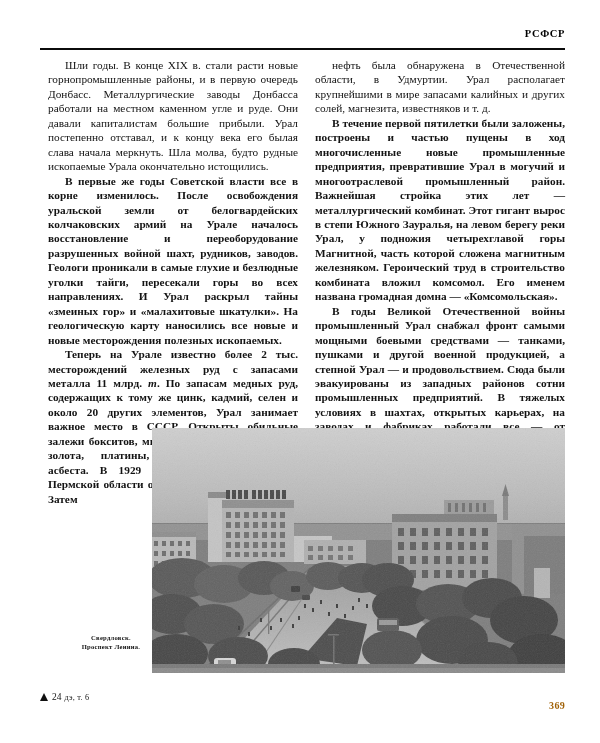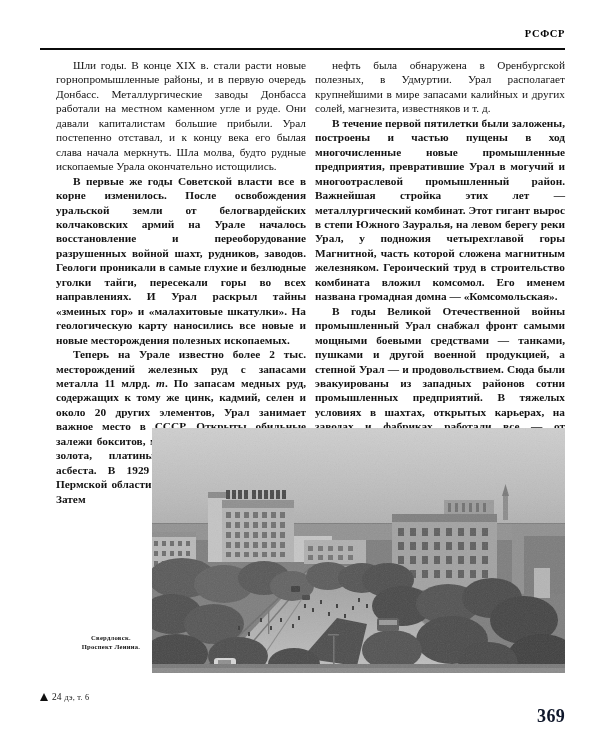--- a/index.html
+++ b/index.html
@@ -56,21 +56,21 @@
     position: absolute;
     left: 40px;
     top: 58px;
     width: 525px;
   }
   .col {
     position: absolute;
     top: 0;
     width: 250px;
   }
-  .col-left { left: 16px; }
+  .col-left { left: 8px; }
   .col-right { left: 275px; }
 
   p.body {
     margin: 0;
     font-size: 11.3px;
     line-height: 14.45px;
     text-align: justify;
     text-indent: 17px;
     font-family: "Liberation Serif", serif;
     color: #131313;
@@ -145,25 +145,25 @@
     font-size: 9.5px;
     margin-right: 3px;
   }
   .sig-txt {
     font-size: 8.2px;
     letter-spacing: 0.2px;
   }
   .pageno {
     position: absolute;
     right: 0;
-    top: 16px;
-    font-size: 18px;
+    top: 10px;
+    font-size: 10px;
     font-weight: bold;
     letter-spacing: 0.3px;
-    color: #0f172a;
+    color: #a16207;
     font-family: "Liberation Serif", serif;
   }
 </style>
 </head>
 <body>
 
 <div class="page">
 
   <div class="runhead">
     <div class="runhead-title">РСФСР</div>
@@ -172,21 +172,21 @@
 
   <div class="columns">
 
     <div class="col col-left">
       <p class="body">Шли годы. В конце XIX в. стали расти новые горнопромышленные районы, и в первую очередь Донбасс. Металлургические заводы Донбасса работали на местном каменном угле и руде. Они давали капиталистам большие прибыли. Урал постепенно отставал, и к концу века его былая слава начала меркнуть. Шла молва, будто рудные ископаемые Урала окончательно истощились.</p>
       <p class="body">В первые же годы Советской власти все в корне изменилось. После освобождения уральской земли от белогвардейских колчаковских армий на Урале началось восстановление и переоборудование разрушенных войной шахт, рудников, заводов. Геологи проникали в самые глухие и безлюдные уголки тайги, пересекали горы во всех направлениях. И Урал раскрыл тайны «змеиных гор» и «малахитовые шкатулки». На геологическую карту наносились все новые и новые месторождения полезных ископаемых.</p>
       <p class="body">Теперь на Урале известно более 2 тыс. месторождений железных руд с запасами металла 11 млрд. <span class="ital">т</span>. По запасам медных руд, содержащих к тому же цинк, кадмий, селен и около 20 других элементов, Урал занимает важное место в СССР. Открыты обильные залежи бокситов, многие новые месторождения золота, платины, уральских самоцветов, асбеста. В 1929 г. у Чусовских городков Пермской области открыли и разведали нефть. Затем</p>
     </div>
 
     <div class="col col-right">
-      <p class="body">нефть была обнаружена в Оренбургской полезных, в Удмуртии. Урал располагает крупнейшими в мире запасами калийных и других солей, магнезита, известняков и т. д.</p>
+      <p class="body">нефть была обнаружена в Отечественной области, в Удмуртии. Урал располагает крупнейшими в мире запасами калийных и других солей, магнезита, известняков и т. д.</p>
       <p class="body">В течение первой пятилетки были заложены, построены и частью пущены в ход многочисленные новые промышленные предприятия, превратившие Урал в могучий и многоотраслевой промышленный район. Важнейшая стройка этих лет — металлургический комбинат. Этот гигант вырос в степи Южного Зауралья, на левом берегу реки Урал, у подножия четырехглавой горы Магнитной, часть которой сложена магнитным железняком. Героический труд в строительство комбината вложил комсомол. Его именем названа громадная домна — «Комсомольская».</p>
       <p class="body">В годы Великой Отечественной войны промышленный Урал снабжал фронт самыми мощными боевыми средствами — танками, пушками и другой военной продукцией, а степной Урал — и продовольствием. Сюда были эвакуированы из западных районов сотни промышленных предприятий. В тяжелых условиях в шахтах, открытых карьерах, на заводах и фабриках работали все — от престарелых мастеров до подростков, еще не окончивших средней школы. За четыре года войны промышленная продукция Урала возросла в 3,6 раза.</p>
     </div>
 
   </div>
 
   <div class="photo-wrap">
     <svg class="photo" viewBox="0 0 413 245" preserveAspectRatio="none">
       <defs>
         <linearGradient id="skyGrad" x1="0" y1="0" x2="0" y2="1">

